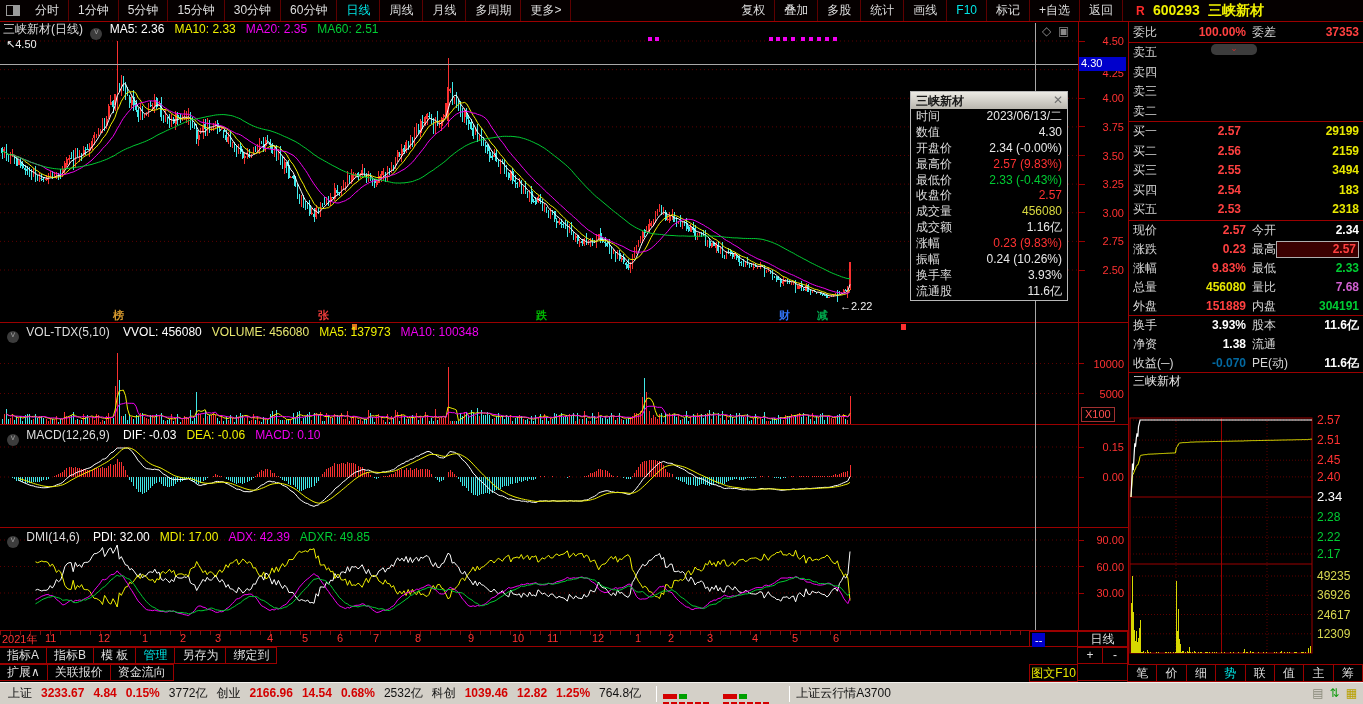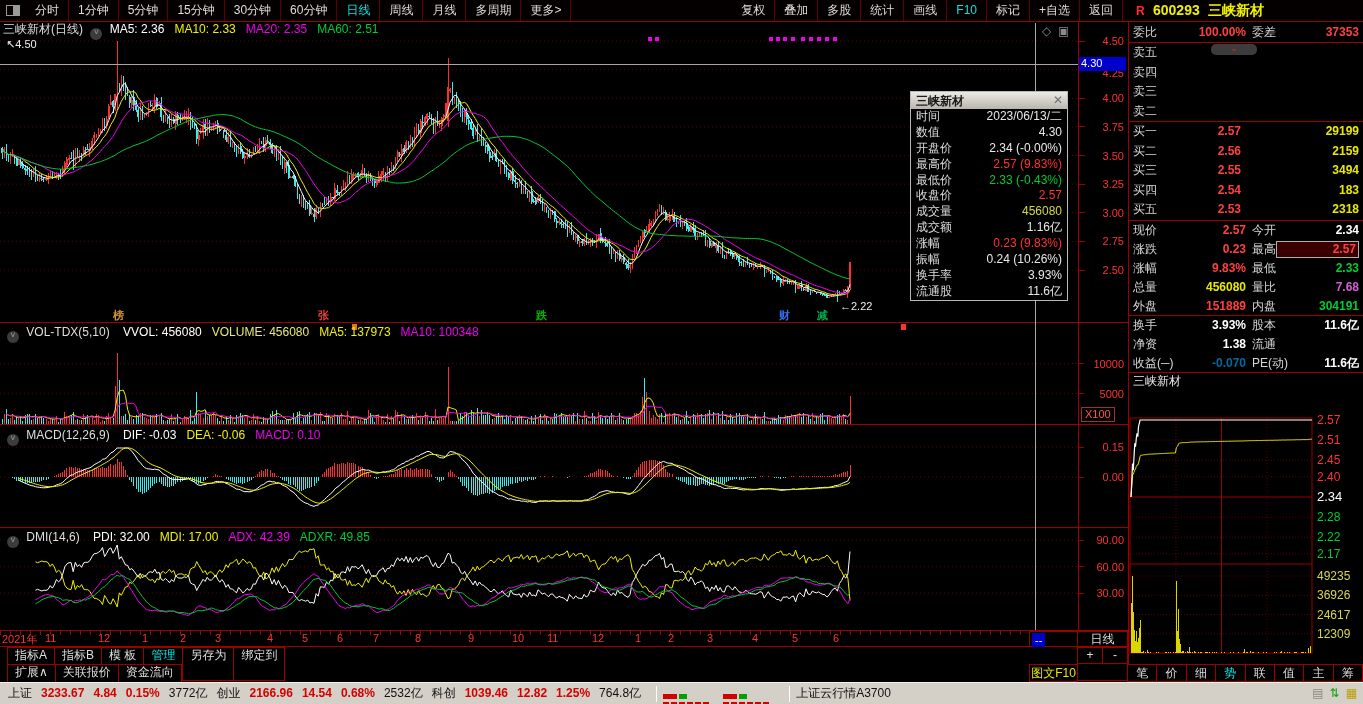--- a/index.html
+++ b/index.html
@@ -35,21 +35,21 @@
 .obprice{width:70px;text-align:right;color:#ff4040;font-weight:bold}
 .obvol{flex:1;text-align:right;color:#e8e800;font-weight:bold}
 .drow{display:flex;height:19px;line-height:19px;padding:0 4px}
 .dcell{display:flex;width:50%}
 .dlabel{color:#d6d6d6;white-space:nowrap}
 .dval{flex:1;text-align:right;font-weight:bold;white-space:nowrap}
 .boxed{border:1px solid #b0b0b0;background:#3a0000;padding:0 2px;line-height:15px;align-self:center}
 #sbtabs{position:absolute;left:1128px;top:664px;width:235px;height:18px;display:flex;z-index:4}
 .stab{flex:1;border:1px solid #9b0000;margin-left:-1px;text-align:center;line-height:16px;color:#dedede;background:#000}
 .stab.act{color:#00e5e5}
-#tabs1,#tabs2{position:absolute;left:8px;height:34px;display:flex;z-index:4}
+#tabs1,#tabs2{position:absolute;left:0;height:17px;display:flex;z-index:4}
 .btab{border:1px solid #9b0000;margin-left:-1px;padding:0 7px;line-height:15px;color:#dedede;background:#000;white-space:nowrap}
 .btab.act{color:#00e5e5}
 #taxis{position:absolute;left:0;top:631px;width:1078px;height:16px;z-index:2;
  background-image:repeating-linear-gradient(90deg,#801414 0 1px,transparent 1px 10px);
  background-size:1030px 4px;background-repeat:no-repeat}
 .month{position:absolute;top:1px;color:#ff3232;font-size:11px;white-space:nowrap}
 #statusbar{position:absolute;left:0;top:682px;width:1363px;height:22px;background:#d4d0c8;
  border-top:1px solid #f2f0ec;color:#111;display:flex;align-items:center;z-index:6;white-space:nowrap}
 .sred{color:#d40000;font-weight:bold;margin-right:9px}
 .sblk{color:#111;margin-right:9px}

